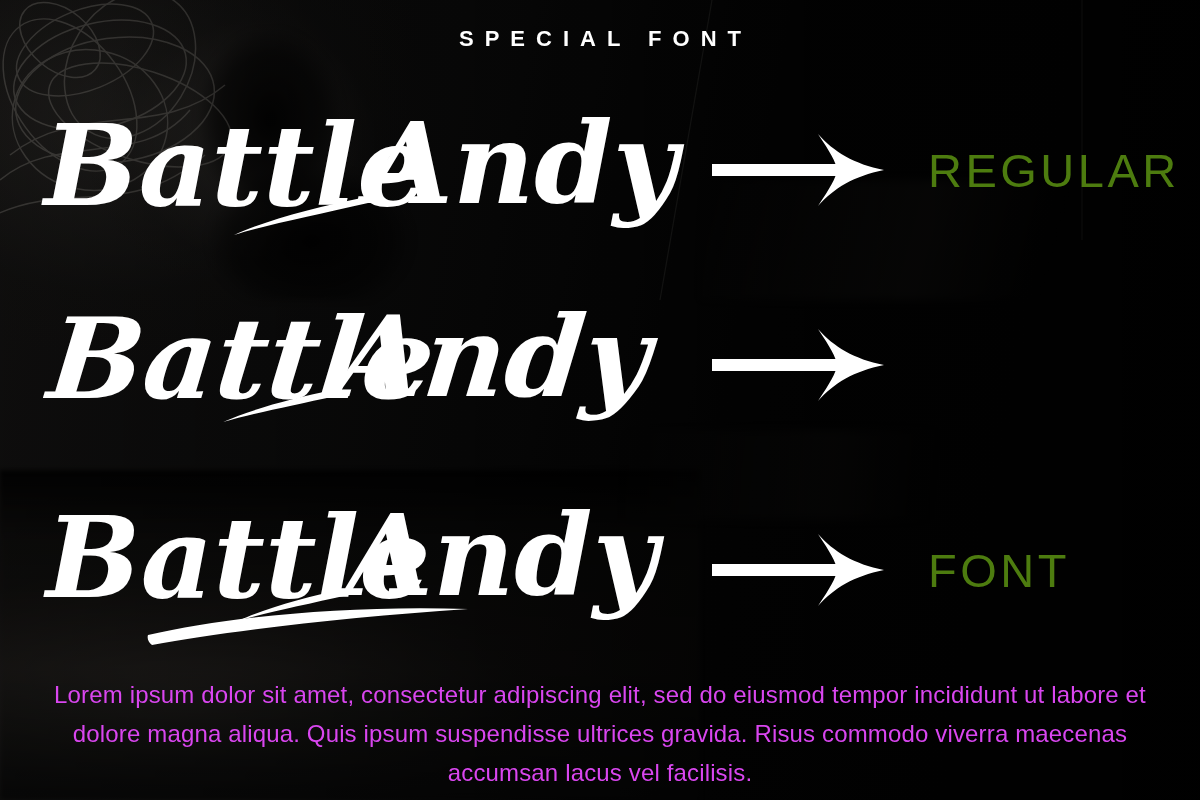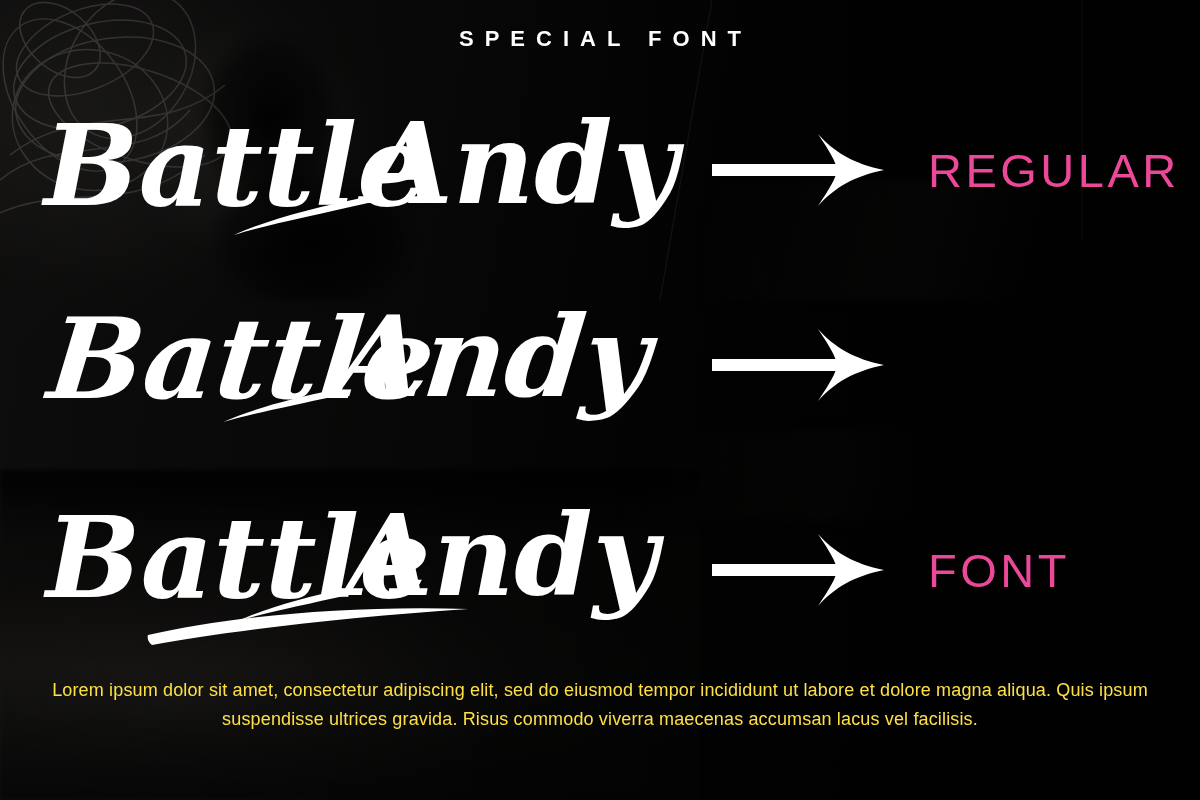--- a/index.html
+++ b/index.html
@@ -169,36 +169,36 @@
     flex: 0 0 190px;
     width: 190px;
     height: 80px;
     margin-left: 2px;
   }
   .arrow svg { display: block; width: 190px; height: 80px; }
   .arrow path, .arrow rect { fill: #ffffff; }
 
   .style-label {
     flex: 1 1 auto;
-    color: #ec4899;
+    color: #4d7c0f;
     font-size: 47px;
     font-weight: 400;
     letter-spacing: 3.5px;
     padding-left: 30px;
     white-space: nowrap;
     line-height: 1;
   }
 
   .blurb {
     position: absolute;
     left: 50px;
     top: 676px;
     width: 1100px;
-    color: #fde047;
-    font-size: 18px;
+    color: #d946ef;
+    font-size: 24px;
     line-height: 1.62;
     text-align: center;
     letter-spacing: 0.15px;
   }
 </style>
 </head>
 <body>
 
 <div class="poster">
 

